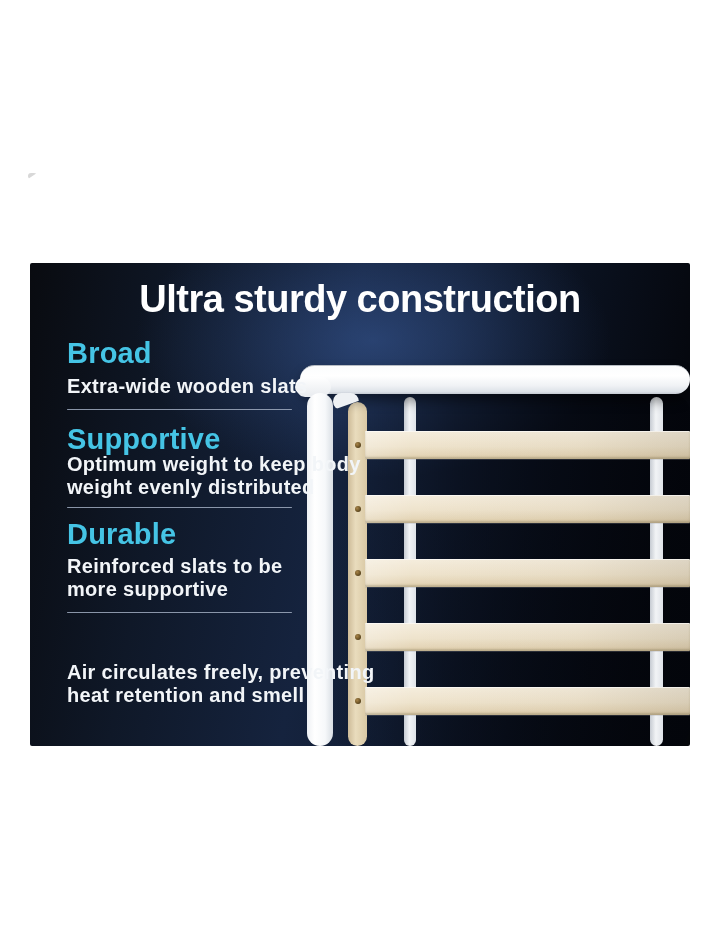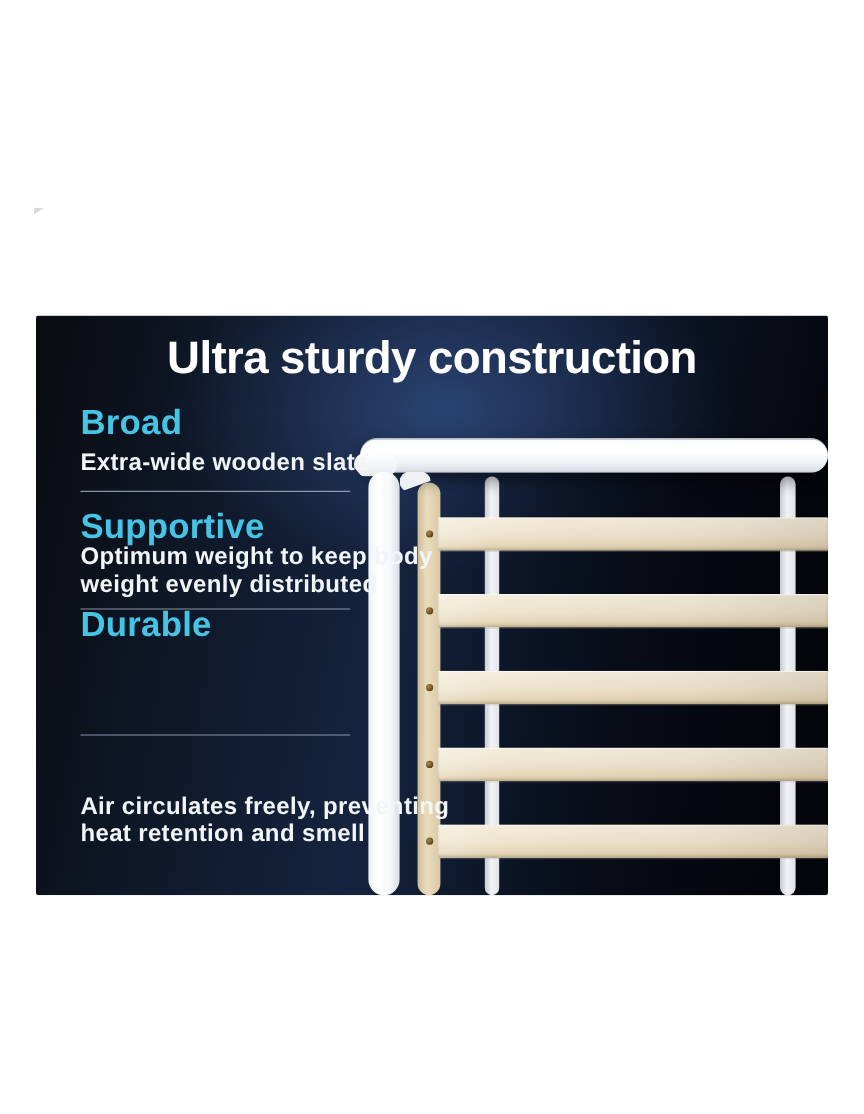--- a/index.html
+++ b/index.html
@@ -44,21 +44,21 @@
     position:absolute; left:37px; width:225px; height:1px;
     background:rgba(160,172,192,0.85);
   }
 
   .h-broad      { top:75px;  }
   .b-broad      { top:112px; }
   .d-1          { top:146px; }
   .h-supportive { top:161px;text-align:right; }
   .b-supportive { top:190px; }
   .d-2          { top:244px; }
-  .h-durable    { top:243px; }
+  .h-durable    { top:256px; }
   .b-durable    { top:292px; }
   .d-3          { top:349px; }
   .h-ventilated { top:359px; }
   .b-ventilated { top:398px; }
 
   
   .photo { position:absolute; inset:0; }
 
   .photo-backdrop {
     position:absolute; left:300px; top:131px; width:360px; height:352px;
@@ -155,20 +155,24 @@
     <div class="divider d-1"></div>
 
     <div class="heading h-supportive">Supportive</div>
     <div class="body b-supportive">
       <span>Optimum weight to keep body</span>
       <span>weight evenly distributed</span>
     </div>
     <div class="divider d-2"></div>
 
     <div class="heading h-durable">Durable</div>
+    <div class="body b-durable">
+      <span>Reinforced slats to be</span>
+      <span>more supportive</span>
+    </div>
     <div class="divider d-3"></div>
 
     <div class="body b-ventilated">
       <span>Air circulates freely, preventing</span>
       <span>heat retention and smell</span>
     </div>
 
   </div>
 </div>
 

